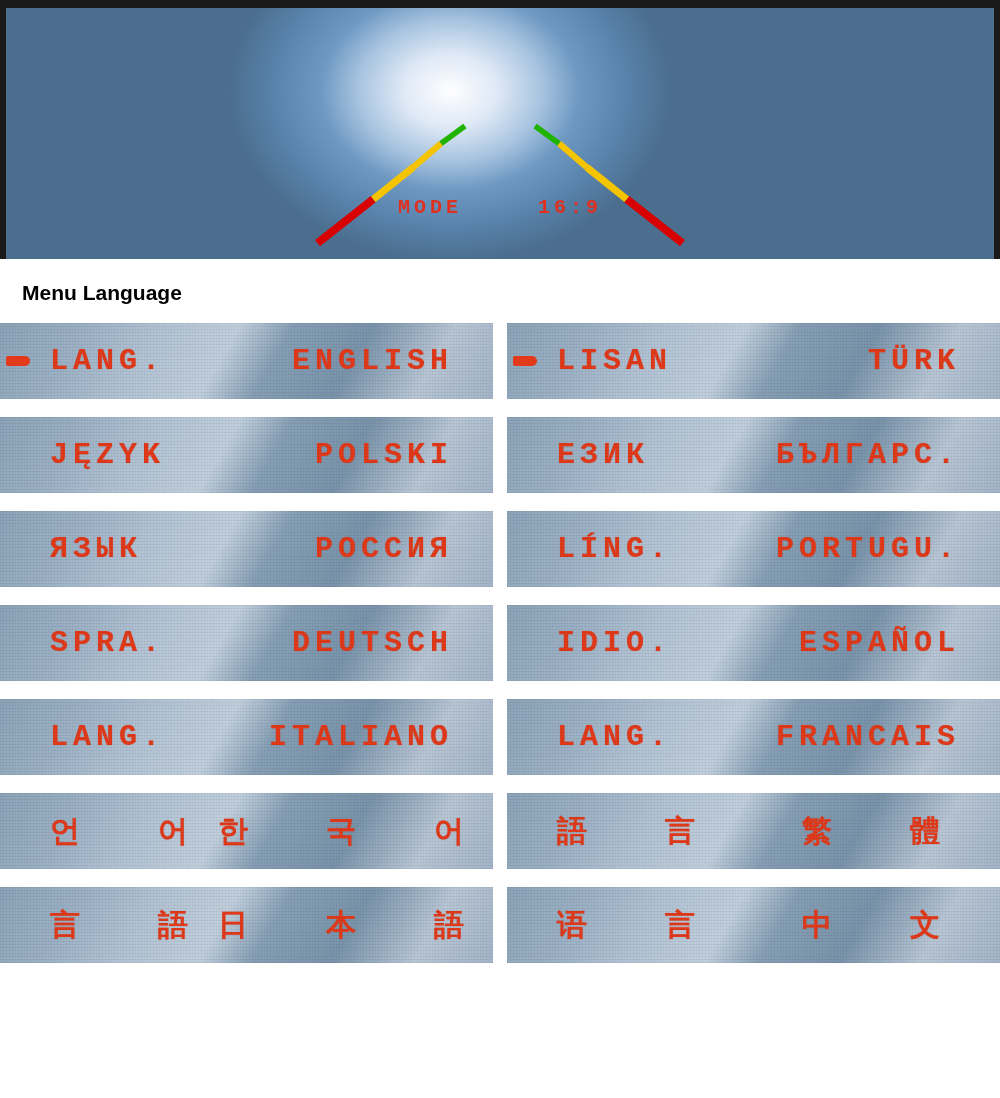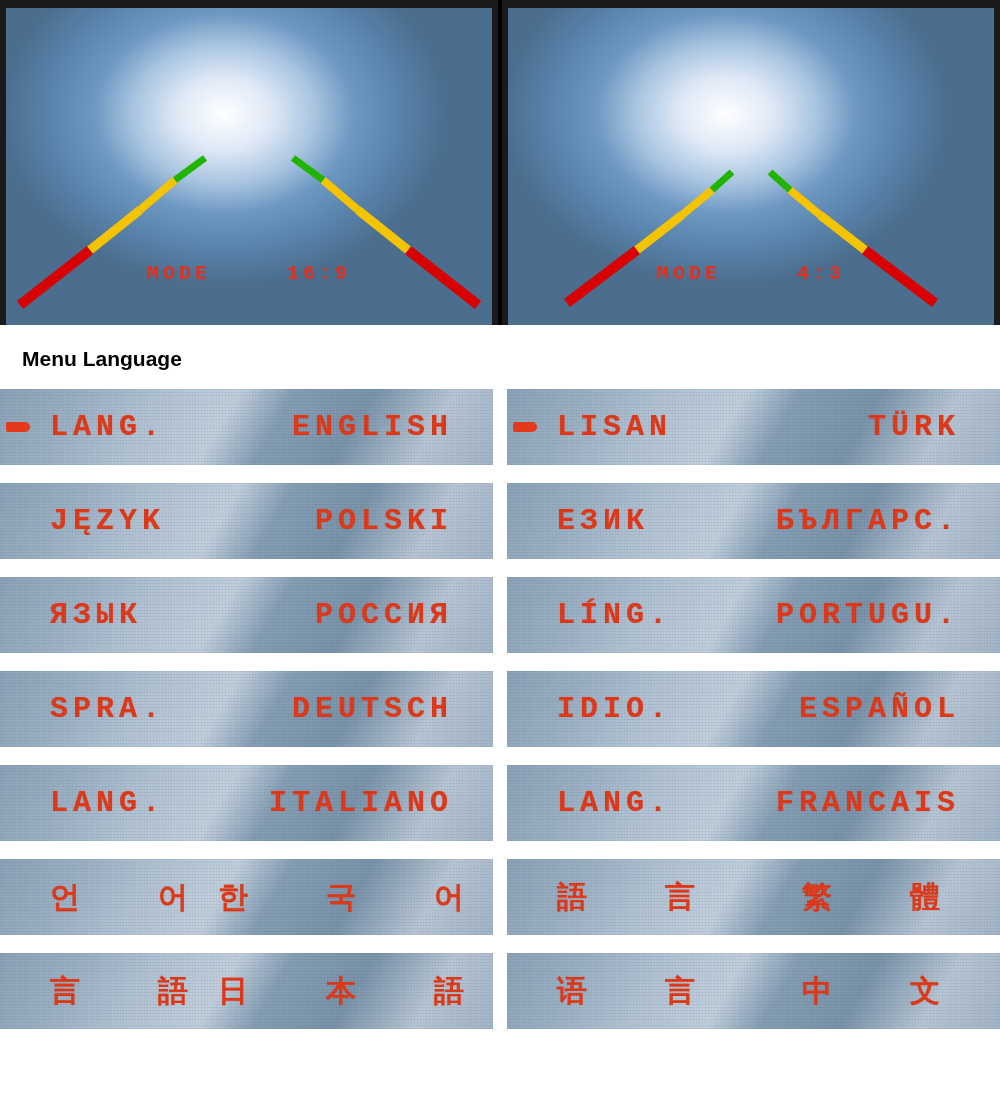--- a/index.html
+++ b/index.html
@@ -1,18 +1,18 @@
 <!DOCTYPE html>
 <html><head>
 <meta charset="utf-8">
 <style>
   * { box-sizing: border-box; margin: 0; padding: 0; }
   body { width: 1000px; background: #fff; font-family: Arial, sans-serif; }
 
-  .screens-row { display: flex; gap: 4px; height: 325px; background: #000; }
+  .screens-row { display: flex; gap: 4px; height: 259px; background: #000; }
   .screen { flex: 1; position: relative; overflow: hidden; }
   .screen-bg { position: absolute; inset: 0; background: 
     radial-gradient(ellipse 260px 200px at 45% 35%, #fefeff 0%, #dfe9f6 18%, #a8c4e0 35%, #6d98c2 50%, #5b86b0 65%, #4b6e8e 85%);
   }
   .screen-border { position: absolute; left: 0; right: 0; top: 0; height: 8px; background: #1a1a1a; }
   .screen-border-left { position: absolute; left: 0; top: 0; bottom: 0; width: 6px; background: #1a1a1a; }
   .screen-border-right { position: absolute; right: 0; top: 0; bottom: 0; width: 6px; background: #1a1a1a; }
   .guide-svg { position: absolute; inset: 0; width: 100%; height: 100%; }
   .osd-text { position: absolute; bottom: 40px; left: 0; right: 0; text-align: center; font-family: 'Courier New', monospace; font-size: 20px; font-weight: bold; color: #e03020; letter-spacing: 4px; }
   .osd-text span { margin: 0 30px; }
@@ -45,40 +45,20 @@
       <line x1="140" y1="210" x2="175" y2="180" stroke="#f5c400" stroke-width="8"></line>
       <line x1="175" y1="180" x2="205" y2="158" stroke="#20b400" stroke-width="7"></line>
       <line x1="478" y1="305" x2="408" y2="250" stroke="#d80000" stroke-width="10"></line>
       <line x1="408" y1="250" x2="358" y2="210" stroke="#f5c400" stroke-width="9"></line>
       <line x1="358" y1="210" x2="323" y2="180" stroke="#f5c400" stroke-width="8"></line>
       <line x1="323" y1="180" x2="293" y2="158" stroke="#20b400" stroke-width="7"></line>
     </svg>
     <div class="osd-text">
       <span>MODE</span>
       <span>16:9</span>
-    </div>
-  </div>
-  <div class="screen">
-    <div class="screen-bg"></div>
-    <div class="screen-border"></div>
-      <div class="screen-border-left"></div>
-      <div class="screen-border-right"></div>
-    <svg class="guide-svg" viewBox="0 0 498 325">
-      <line x1="65" y1="303" x2="135" y2="250" stroke="#d80000" stroke-width="10"></line>
-      <line x1="135" y1="250" x2="180" y2="215" stroke="#f5c400" stroke-width="9"></line>
-      <line x1="180" y1="215" x2="210" y2="190" stroke="#f5c400" stroke-width="8"></line>
-      <line x1="210" y1="190" x2="230" y2="172" stroke="#20b400" stroke-width="7"></line>
-      <line x1="433" y1="303" x2="363" y2="250" stroke="#d80000" stroke-width="10"></line>
-      <line x1="363" y1="250" x2="318" y2="215" stroke="#f5c400" stroke-width="9"></line>
-      <line x1="318" y1="215" x2="288" y2="190" stroke="#f5c400" stroke-width="8"></line>
-      <line x1="288" y1="190" x2="268" y2="172" stroke="#20b400" stroke-width="7"></line>
-    </svg>
-    <div class="osd-text">
-      <span>MODE</span>
-      <span>4:3</span>
     </div>
   </div>
 </div>
 
 <div class="heading">Menu Language</div>
 
 <div class="lang-grid" id="lang-grid">
     <div class="lang-row">
       <div class="indicator"></div>
       <span class="lang-txt">LANG.</span>

